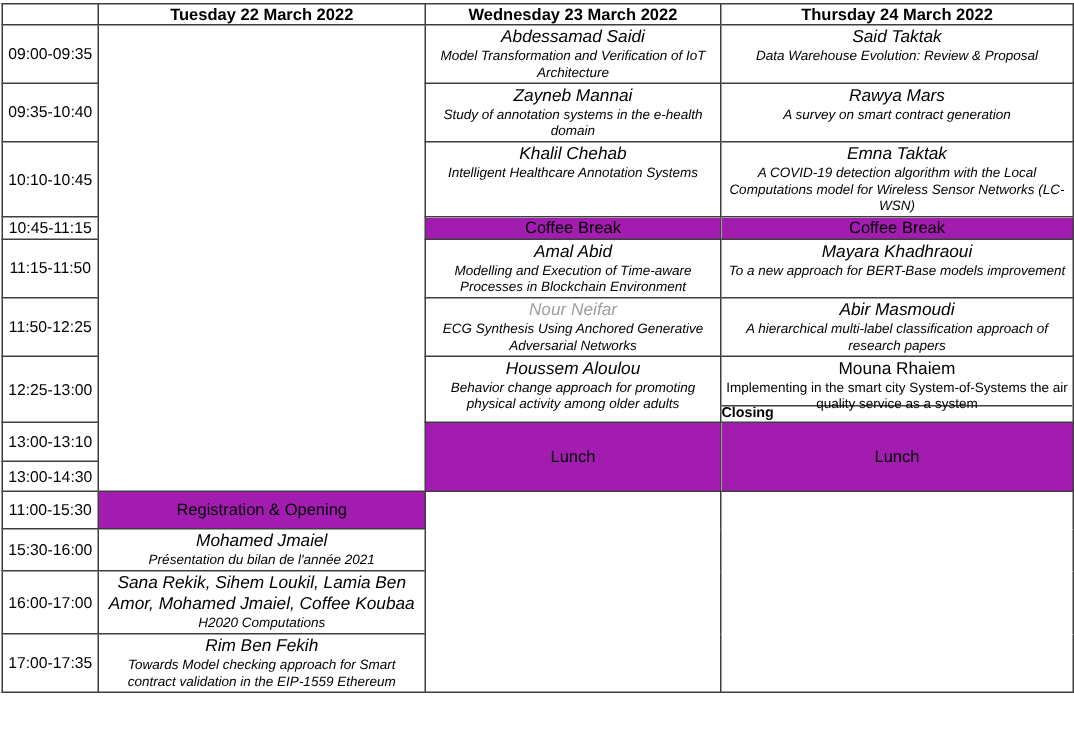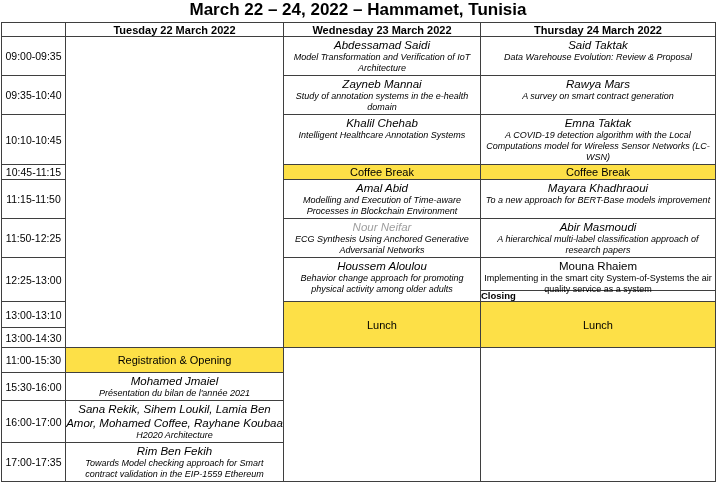--- a/index.html
+++ b/index.html
@@ -45,40 +45,39 @@
   }
   td.time {
     font-size: 10.5px;
     text-align: center;
     white-space: nowrap;
     margin-left: 46px;
   }
   td.session { text-align: center; vertical-align: top; font-style: italic; }
   .speaker { font-size: 11.5px; line-height: 14px; padding-top: 1px; }
   .talk { font-size: 9px; line-height: 11px; padding: 0 3px 1px 3px; }
-  .shaded { background: #fde047; }
+  .shaded { background: #a21caf; }
   td.break-cell { text-align: center; font-size: 11px; }
   .muted { color: #9e9e9e; }
   td.split-cell { vertical-align: top; margin-left: 20px; }
   .split-top { height: 32px; text-align: center; }
   .closing-row {
     border-top: 1px solid #3f3f3f;
     font-weight: bold;
     font-size: 9.5px;
     line-height: 10px;
     padding: 0;
   }
   td.empty-cell { background: #ffffff; }
 </style>
 </head>
 <body>
 
 <div class="page">
 
-  <div class="doc-subtitle">March 22 – 24, 2022 – Hammamet, Tunisia</div>
 
   <table class="schedule">
     <colgroup>
       <col style="width:64px">
       <col style="width:218px">
       <col style="width:197px">
       <col style="width:235px">
     </colgroup>
 
     <tbody>
@@ -192,22 +191,22 @@
       <td class="time">15:30-16:00</td>
       <td class="session">
         <div class="speaker">Mohamed Jmaiel</div>
         <div class="talk">Présentation du bilan de l'année 2021</div>
       </td>
     </tr>
 
     <tr style="height:42px">
       <td class="time">16:00-17:00</td>
       <td class="session">
-        <div class="speaker">Sana Rekik, Sihem Loukil, Lamia Ben Amor, Mohamed Coffee, Rayhane Koubaa</div>
-        <div class="talk">H2020 Architecture</div>
+        <div class="speaker">Sana Rekik, Sihem Loukil, Lamia Ben Amor, Mohamed Jmaiel, Coffee Koubaa</div>
+        <div class="talk">H2020 Computations</div>
       </td>
     </tr>
 
     <tr style="height:34px">
       <td class="time">17:00-17:35</td>
       <td class="session">
         <div class="speaker">Rim Ben Fekih</div>
         <div class="talk">Towards Model checking approach for Smart contract validation in the EIP-1559 Ethereum</div>
       </td>
     </tr>

